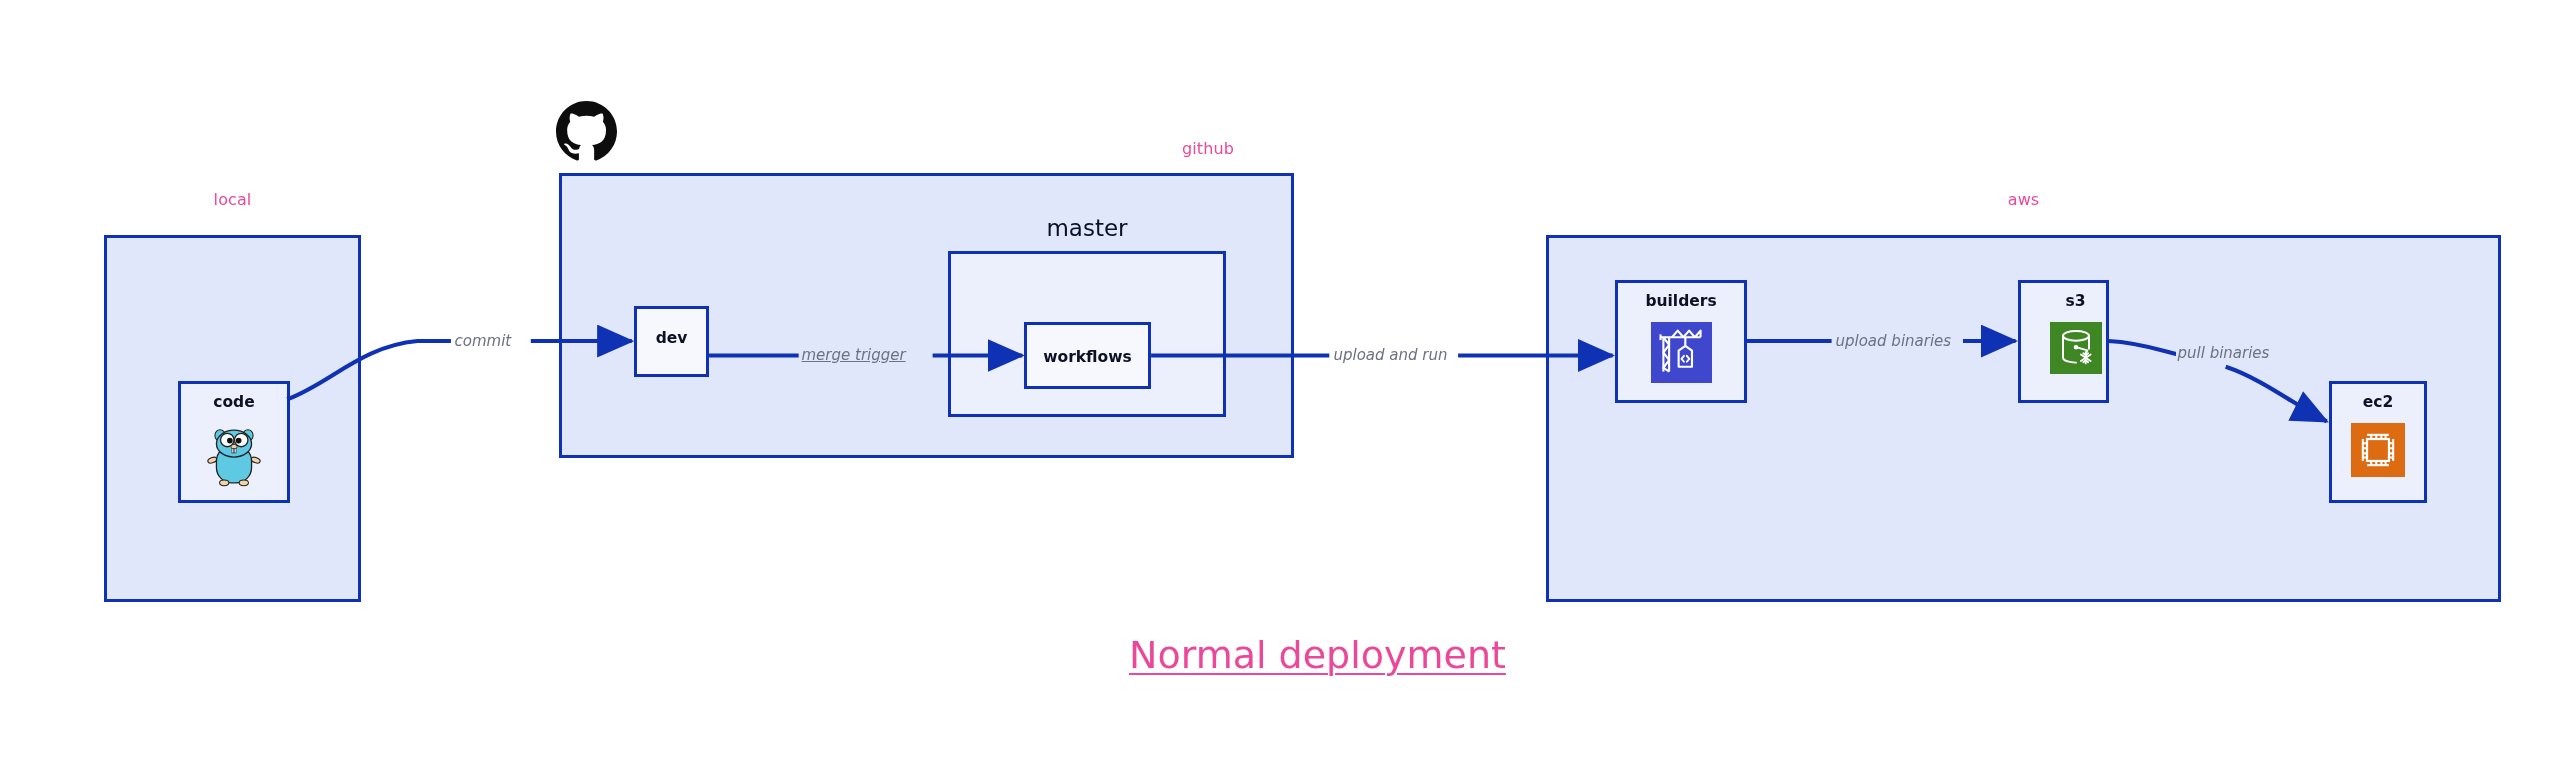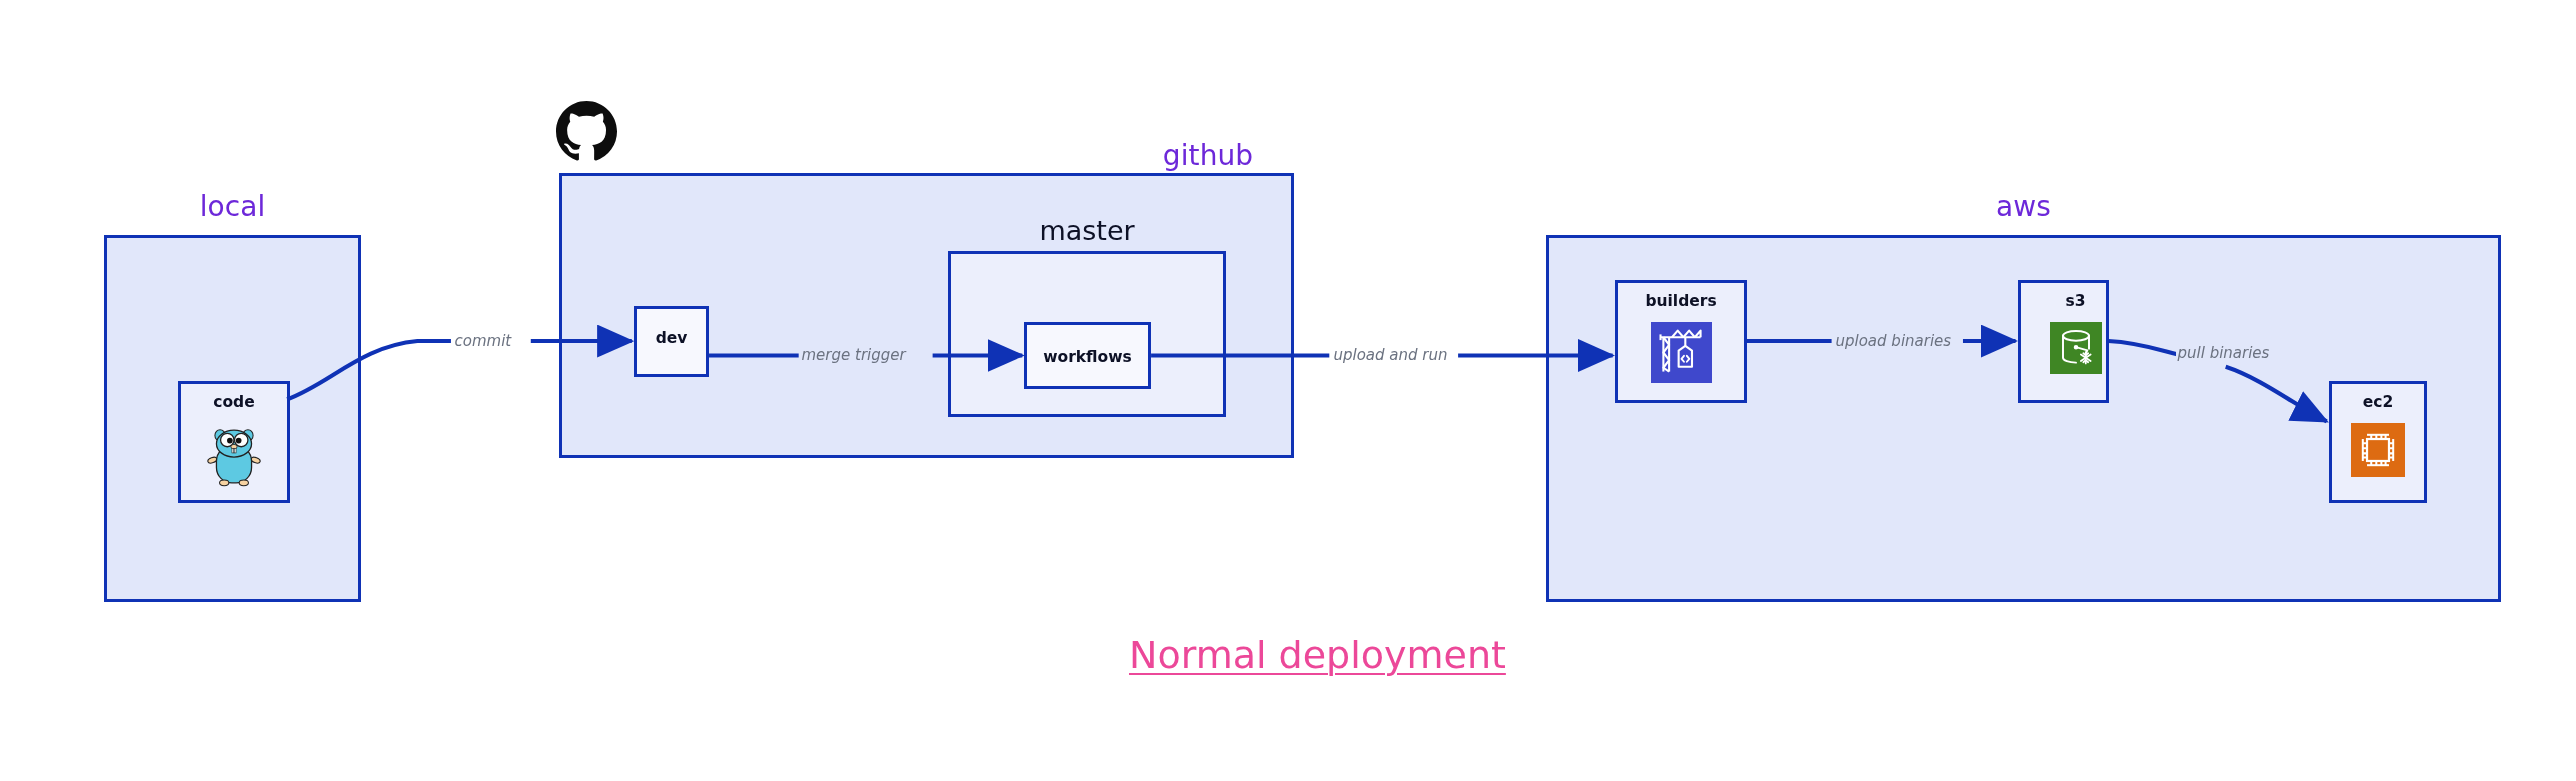--- a/index.html
+++ b/index.html
@@ -2,31 +2,31 @@
 <html style="font-size:8.2px"><head>
 <meta charset="utf-8">
 <style>
   html,body{margin:0;padding:0;background:#ffffff;}
   body{width:2604px;height:781px;position:relative;overflow:hidden;
        font-family:"DejaVu Sans","Liberation Sans",sans-serif;}
   #stage{position:absolute;left:0;top:0;width:2604px;height:781px;}
   svg.layer{position:absolute;left:0;top:0;width:2604px;height:781px;pointer-events:none;}
 
   .grp{position:absolute;background:#e1e7fa;border:3.6px solid #0f32b5;box-sizing:border-box;}
-  .grp-label{position:absolute;color:#6d28d9;font-size:28px;font-weight:400;
+  .grp-label{position:absolute;color:#ec4899;font-size:16px;font-weight:400;
              white-space:nowrap;letter-spacing:0.1px;}
 
   .nodebox{position:absolute;background:#eceffc;border:3.6px solid #0f32b5;box-sizing:border-box;
            display:flex;flex-direction:column;align-items:center;}
   .nodebox.white{background:#f7f8fe;}
   .node-label{color:#0d1126;font-size:15.5px;font-weight:700;margin-top:9.3px;white-space:nowrap;}
   .node-icon{margin-top:11.3px;}
 
   .subgrp{position:absolute;background:#eceffc;border:3.6px solid #0f32b5;box-sizing:border-box;}
-  .subgrp-label{position:absolute;color:#0d1126;font-size:27px;font-weight:400;white-space:nowrap;}
+  .subgrp-label{position:absolute;color:#0d1126;font-size:23px;font-weight:400;white-space:nowrap;}
 
   .edge-label{position:absolute;color:#6b7280;font-size:15px;font-style:italic;
               white-space:nowrap;background:#ffffff;padding:0 1.5px;line-height:1;}
   .edge-label.on-blue{background:#e1e7fa;}
 
   #diagram-title{position:absolute;color:#ec4899;font-size:38px;font-weight:400;
                  text-decoration:underline;text-underline-offset:5.2px;
                  text-decoration-thickness:2.1px;white-space:nowrap;}
 
   #github-logo{position:absolute;}
@@ -190,21 +190,21 @@
       <path d="M3390,662 L3555,662"></path>
       <path d="M3810,662 L3912,662" marker-end="url(#arw)"></path>
 
       <path d="M4092,662 C4155,665 4200,682 4235,690"></path>
       <path d="M4320,712 C4390,735 4460,790 4516,818" marker-end="url(#arw)"></path>
     </g>
   </svg>
 
   <div class="edge-label" style="left:453px;top:334px;">commit</div>
 
-  <div class="edge-label on-blue" style="left:800px;top:348px;">merge trigger</div>
+  <div class="edge-label on-blue" style="left:800px;top:348px;text-decoration:underline;">merge trigger</div>
 
   <div class="edge-label" style="left:1332px;top:348px;">upload and run</div>
 
   <div class="edge-label on-blue" style="left:1834px;top:334px;">upload binaries</div>
 
   <div class="edge-label on-blue" style="left:2176px;top:346px;">pull binaries</div>
 
   <div id="diagram-title" style="left:1129px;top:633px;">Normal deployment</div>
 
 </div>

